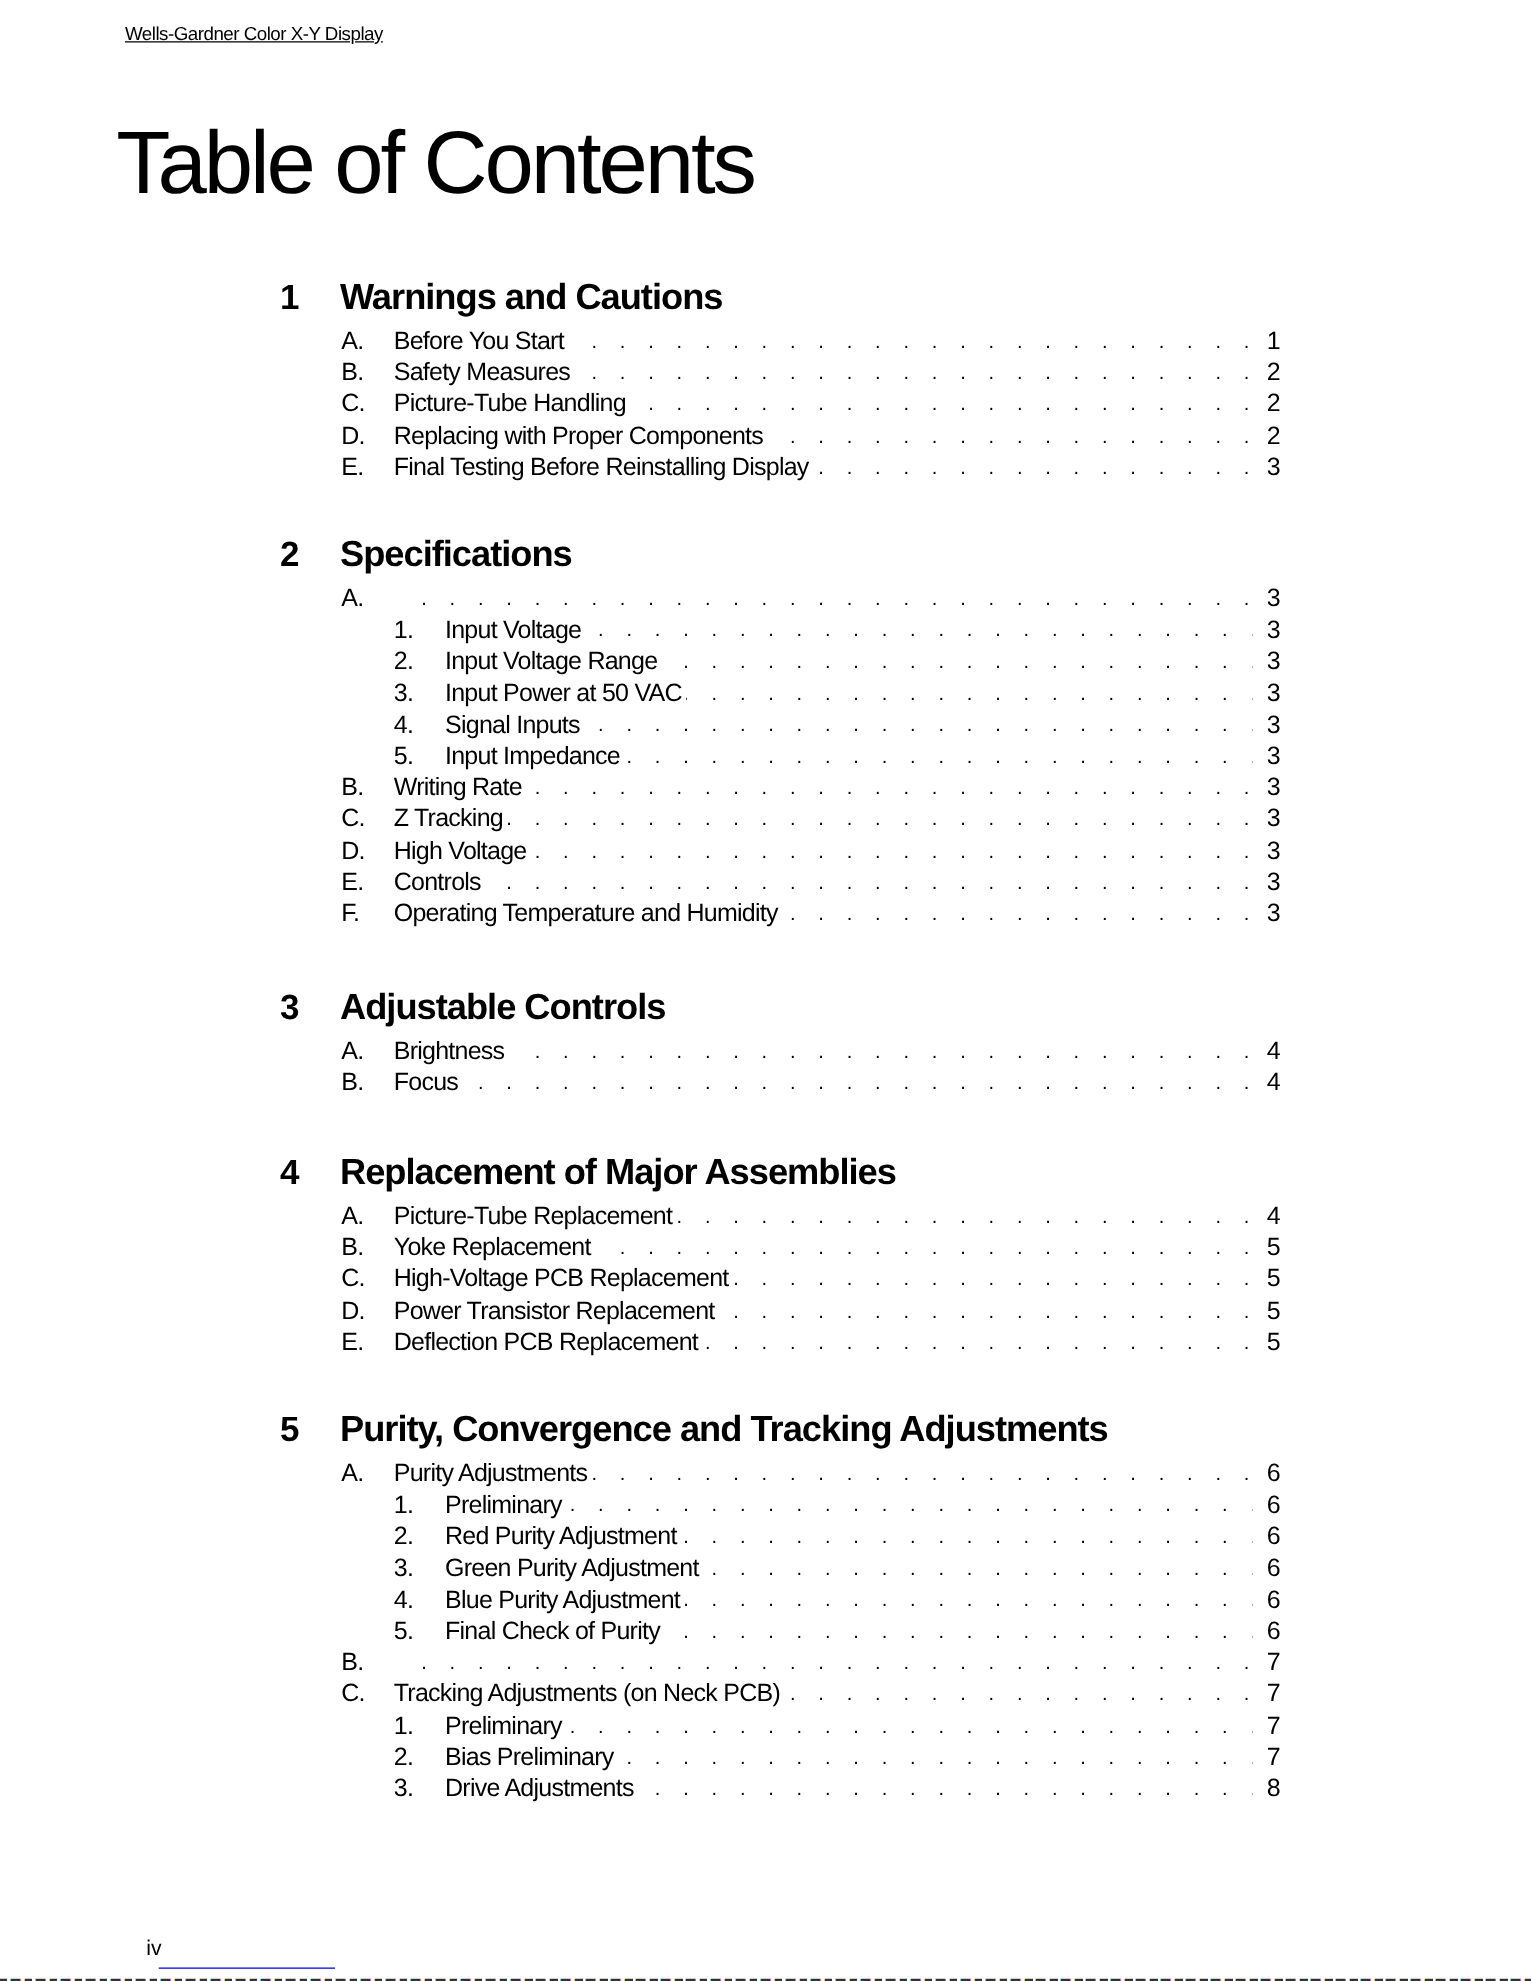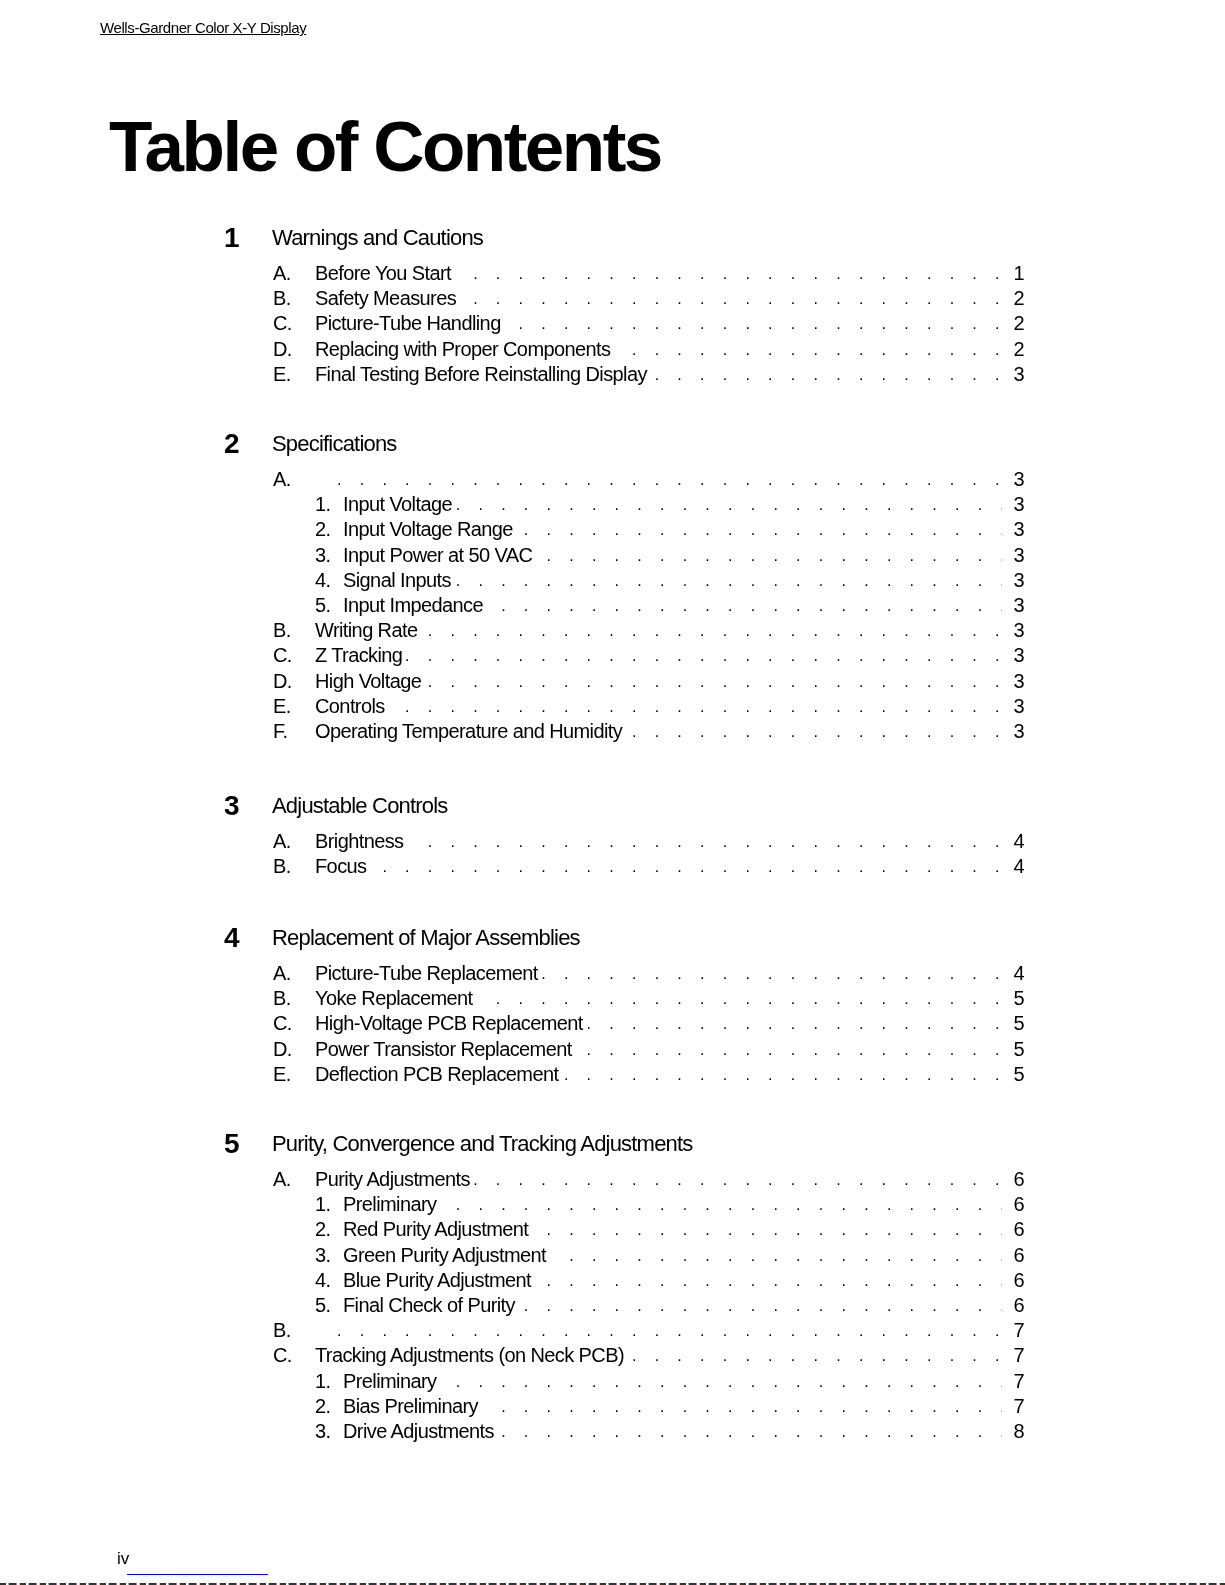--- a/index.html
+++ b/index.html
@@ -21,23 +21,23 @@
       top: 19px;
       font-size: 15px;
       letter-spacing: -0.4px;
       white-space: nowrap;
       text-decoration: underline;
     }
     .doc-title {
       position: absolute;
       left: 93px;
       top: 95px;
-      margin: 16px;
+      margin: 0;
       font-size: 71px;
-      font-weight: bold;
+      font-weight: normal;
       letter-spacing: -2.5px;
       line-height: 1;
       white-space: nowrap;
     }
     .toc {
       position: absolute;
       left: 224px;
       top: 0;
       width: 810px;
     }
@@ -55,22 +55,22 @@
       left: 0;
       top: 0;
       font-size: 28px;
       font-weight: bold;
       line-height: 40px;
     }
     .section-title {
       position: absolute;
       left: 48px;
       top: 0;
-      font-size: 22px;
-      font-weight: normal;
+      font-size: 29px;
+      font-weight: bold;
       letter-spacing: -0.8px;
       line-height: 40px;
       white-space: nowrap;
     }
     .entry {
       position: relative;
       height: 25.2px;
       line-height: 25.2px;
       font-size: 20px;
       letter-spacing: -0.6px;
@@ -82,21 +82,21 @@
     }
     .entry .label {
       position: absolute;
       top: 0;
       overflow: hidden;
       background: transparent;
     }
     .entry.lvl1 .marker { left: 49px; }
     .entry.lvl1 .label { left: 91px; right: 32px; }
     .entry.lvl2 .marker { left: 91px; }
-    .entry.lvl2 .label { left: 119px; right: 32px; }
+    .entry.lvl2 .label { left: 132px; right: 32px; }
     .label-text {
       background: #ffffff;
       padding-right: 4px;
       position: relative;
       z-index: 1;
     }
     .leader {
       position: absolute;
       right: 32px;
       top: 0;

